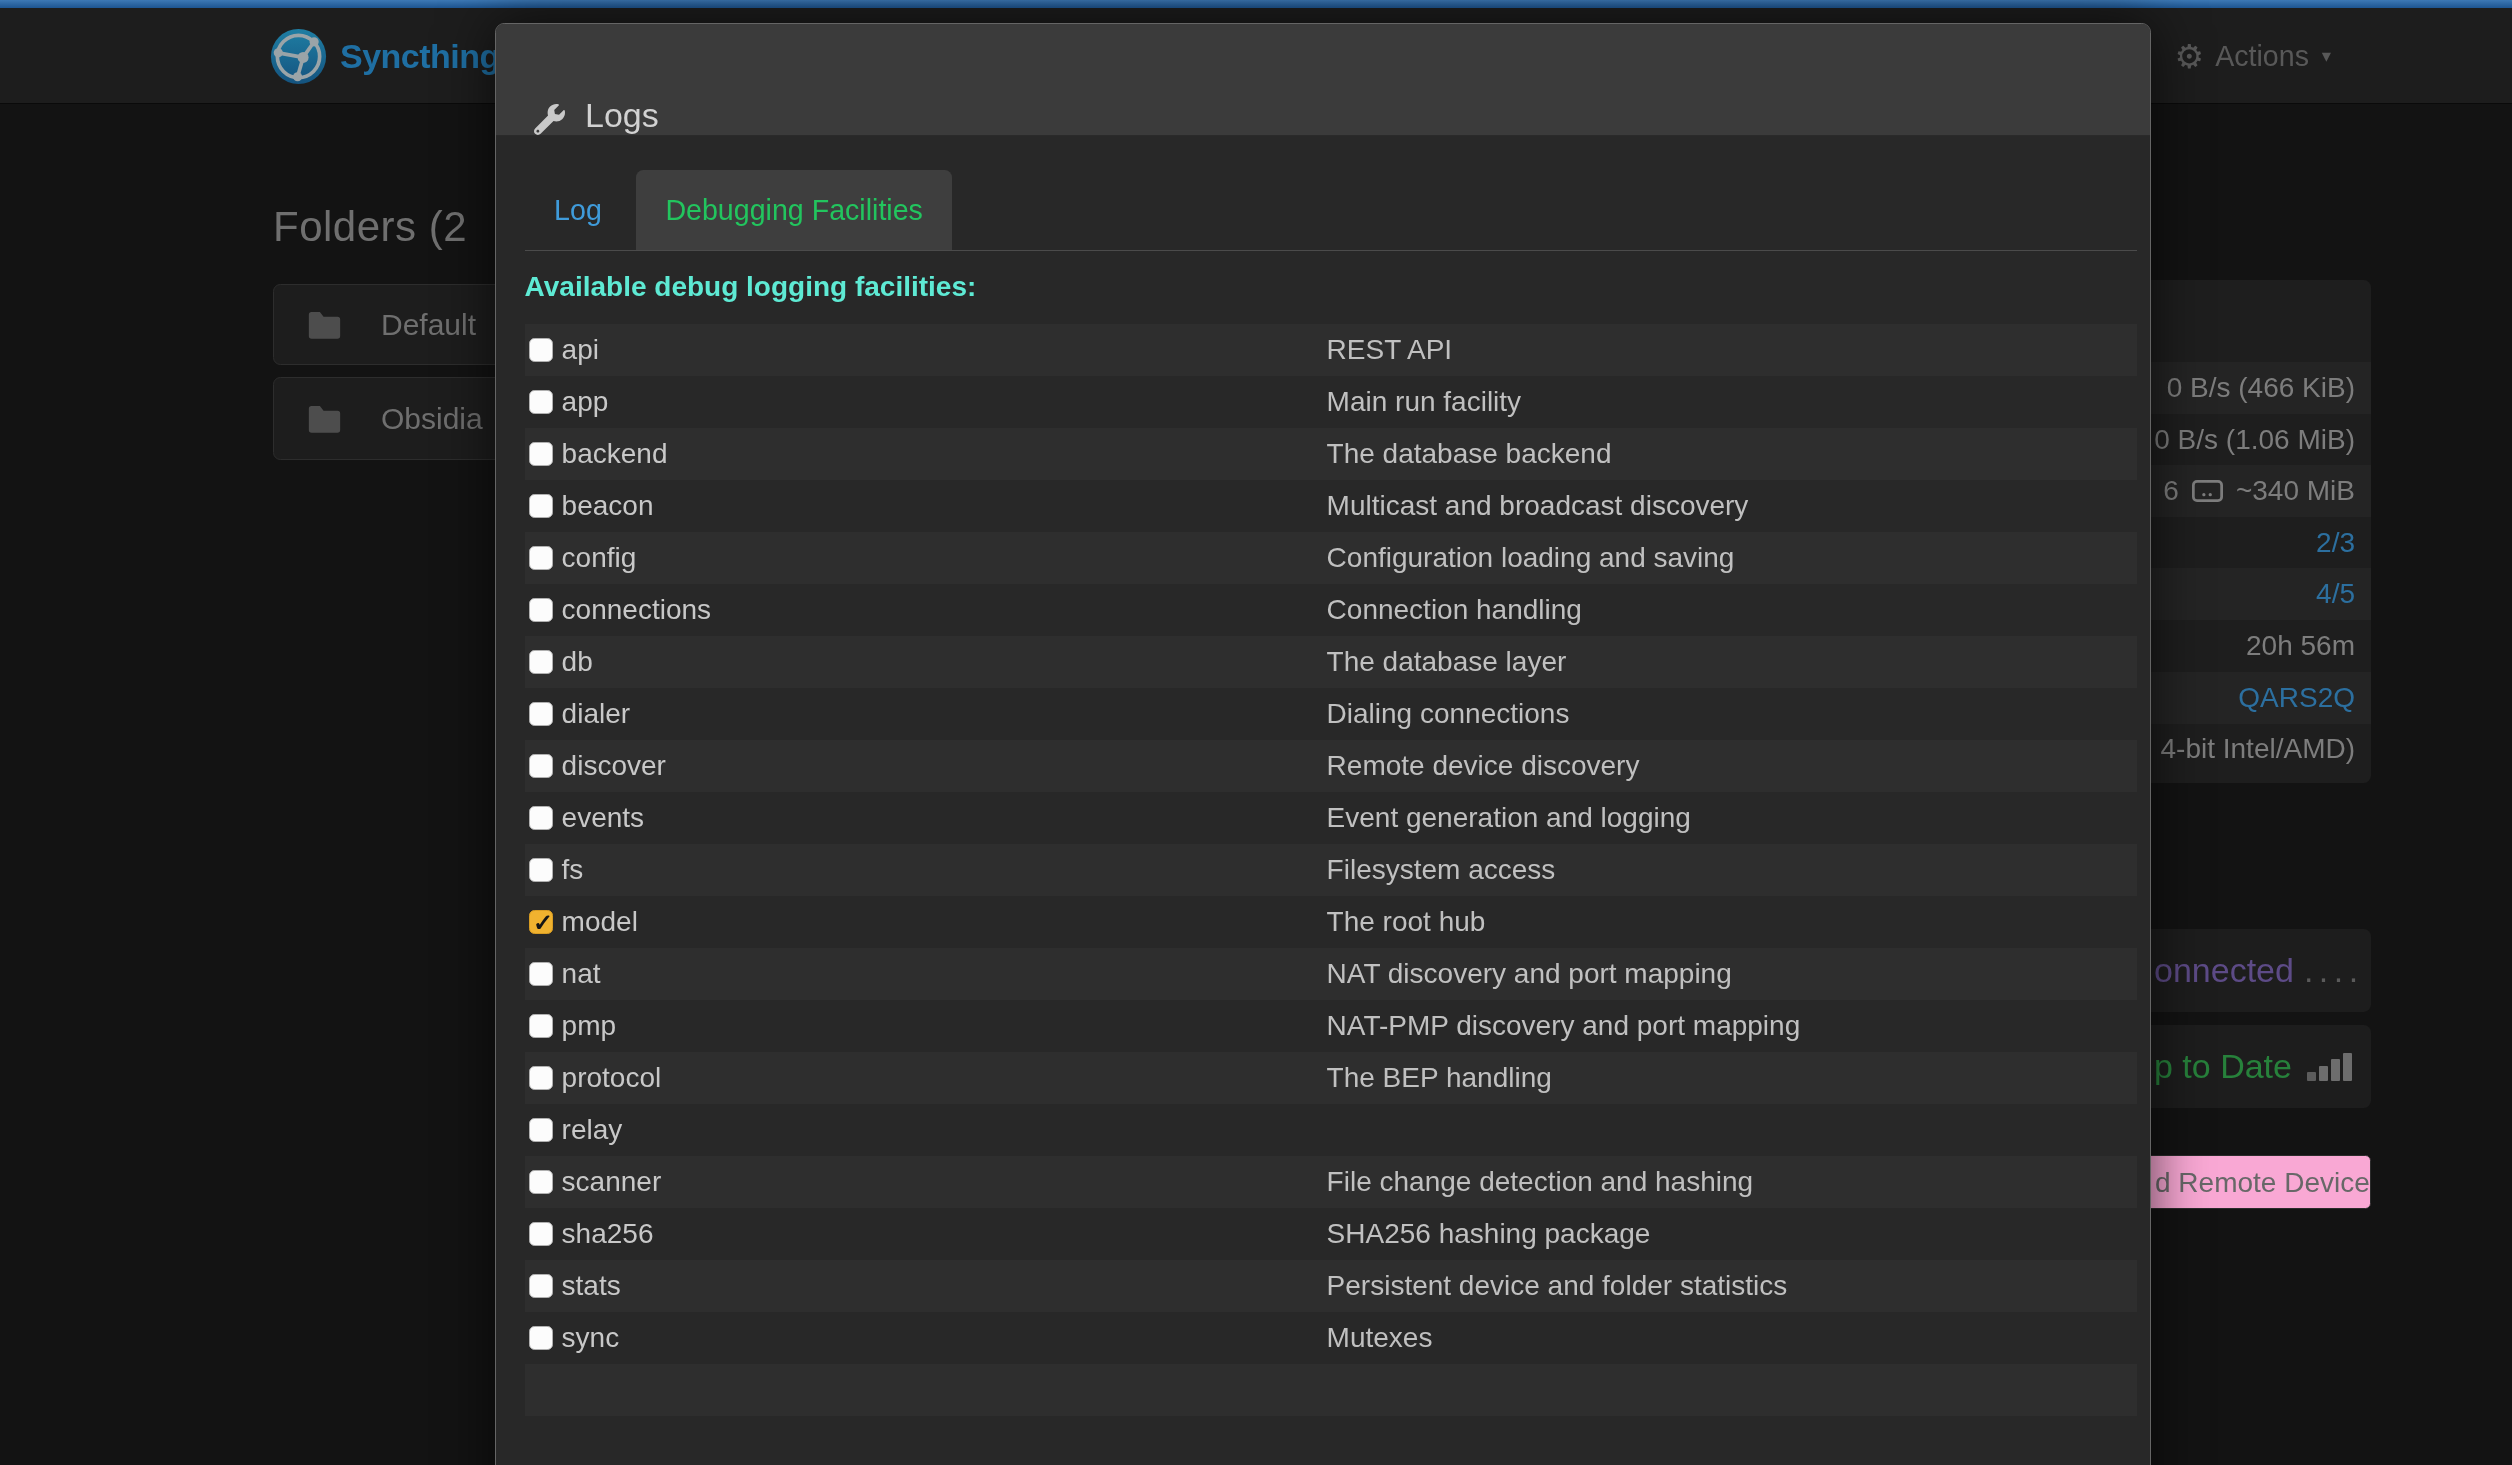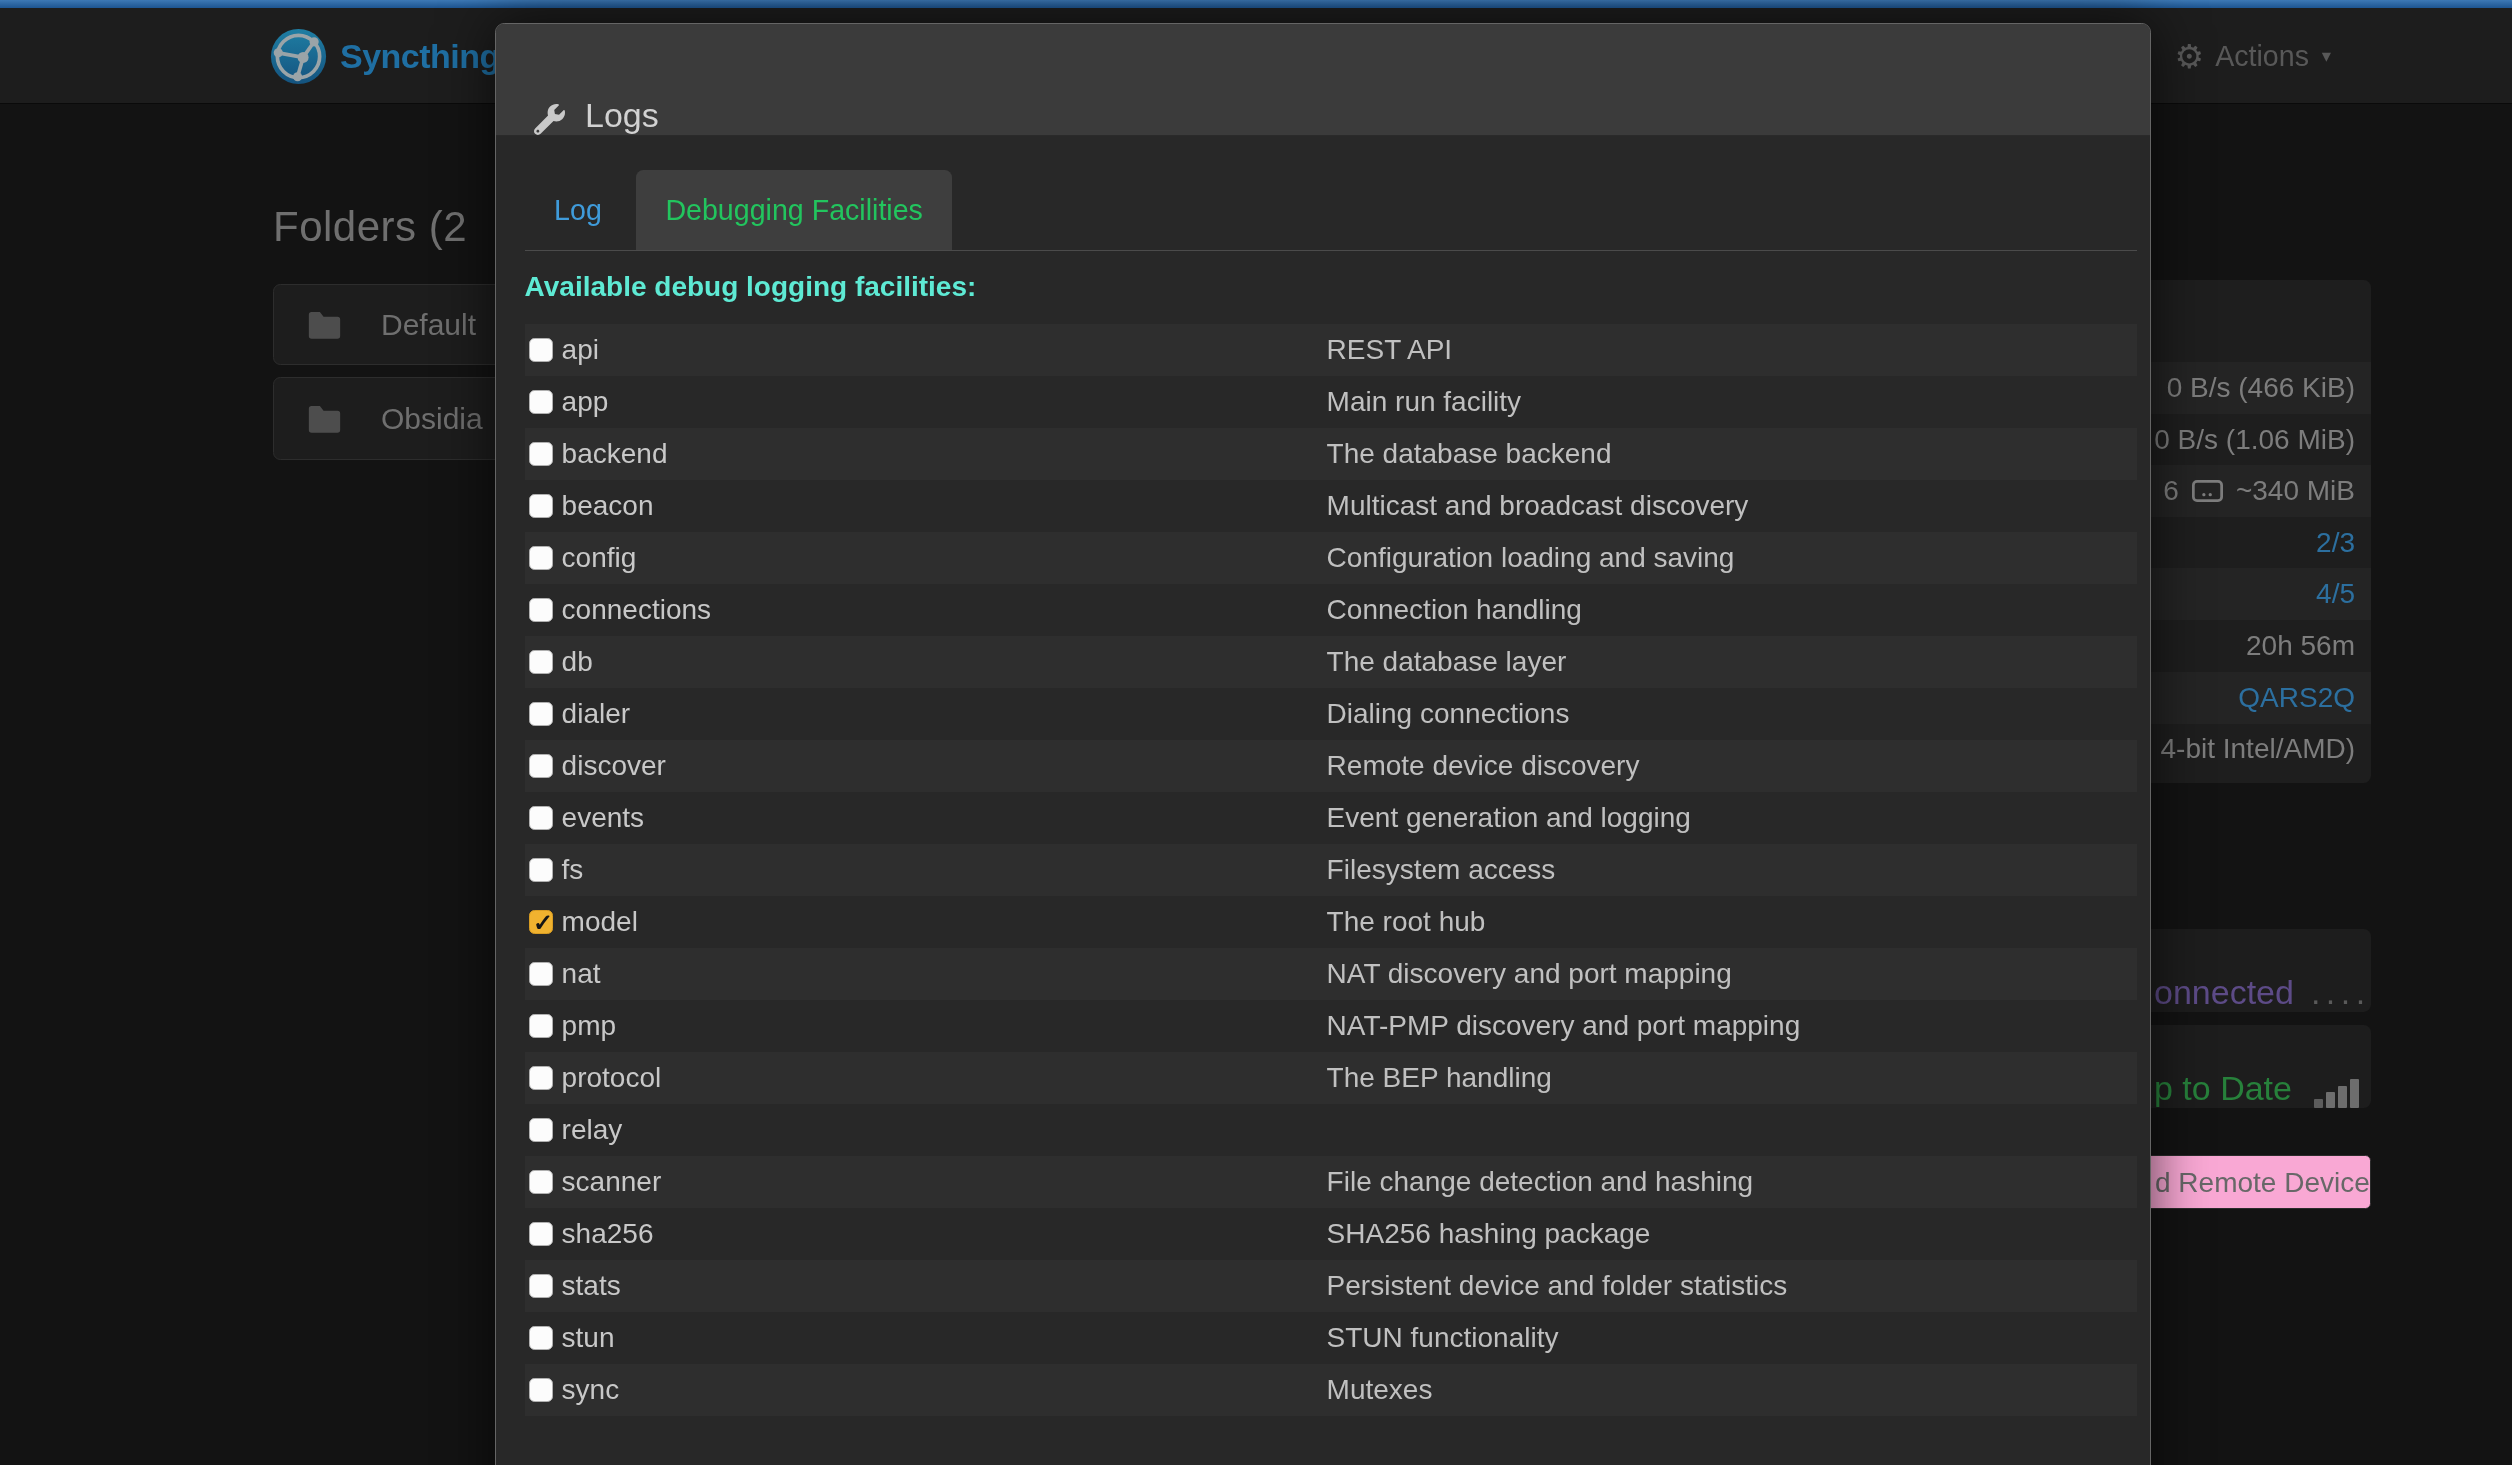--- a/index.html
+++ b/index.html
@@ -57,21 +57,21 @@
   }
   .dev-row.stripe { background:#242424; }
   .dev-row.link { color:#2c6f9f; }
 
   .remote-panel {
     position:absolute; left:1935px; width:436px;
     background:#1d1d1d; border-radius:7.4px; overflow:hidden;
   }
   .remote-panel.disconnected { top:929px; height:83px; }
   .remote-panel.uptodate { top:1025px; height:83px; }
-  .remote-text { position:absolute; left:219px; top:0; height:100%; display:flex; align-items:flex-end; gap:17px; white-space:nowrap; }
+  .remote-text { position:absolute; left:219px; top:0; height:100%; display:flex; align-items:center; gap:10px; white-space:nowrap; }
   .purple { color:#5d4b87; font-size:34px; }
   .green  { color:#27813b; font-size:34px; }
   .dots   { color:#5a5a5a; font-size:34px; letter-spacing:5.5px; }
   .bars { display:flex; align-items:flex-end; gap:3.7px; height:29.5px; margin-left:5.5px; }
   .bars i { display:block; width:8.3px; background:#6d6d6d; border-radius:0.9px; }
   .bars i:nth-child(1){ height:9.2px; background:#5c5c5c; }
   .bars i:nth-child(2){ height:15.7px; }
   .bars i:nth-child(3){ height:22px; }
   .bars i:nth-child(4){ height:28.6px; }
   .add-remote-btn {
@@ -346,24 +346,19 @@
         <span class="flabel">sha256</span>
         <span class="fdesc">SHA256 hashing package</span>
       </div>
       <div class="frow">
         <div class="cb"></div>
         <span class="flabel">stats</span>
         <span class="fdesc">Persistent device and folder statistics</span>
       </div>
       <div class="frow">
         <div class="cb"></div>
-        <span class="flabel">stun</span>
-        <span class="fdesc">STUN functionality</span>
-      </div>
-      <div class="frow">
-        <div class="cb"></div>
         <span class="flabel">sync</span>
         <span class="fdesc">Mutexes</span>
       </div>
       <div class="frow"></div>
     </div>
 </div>
 
 
 </body></html>

